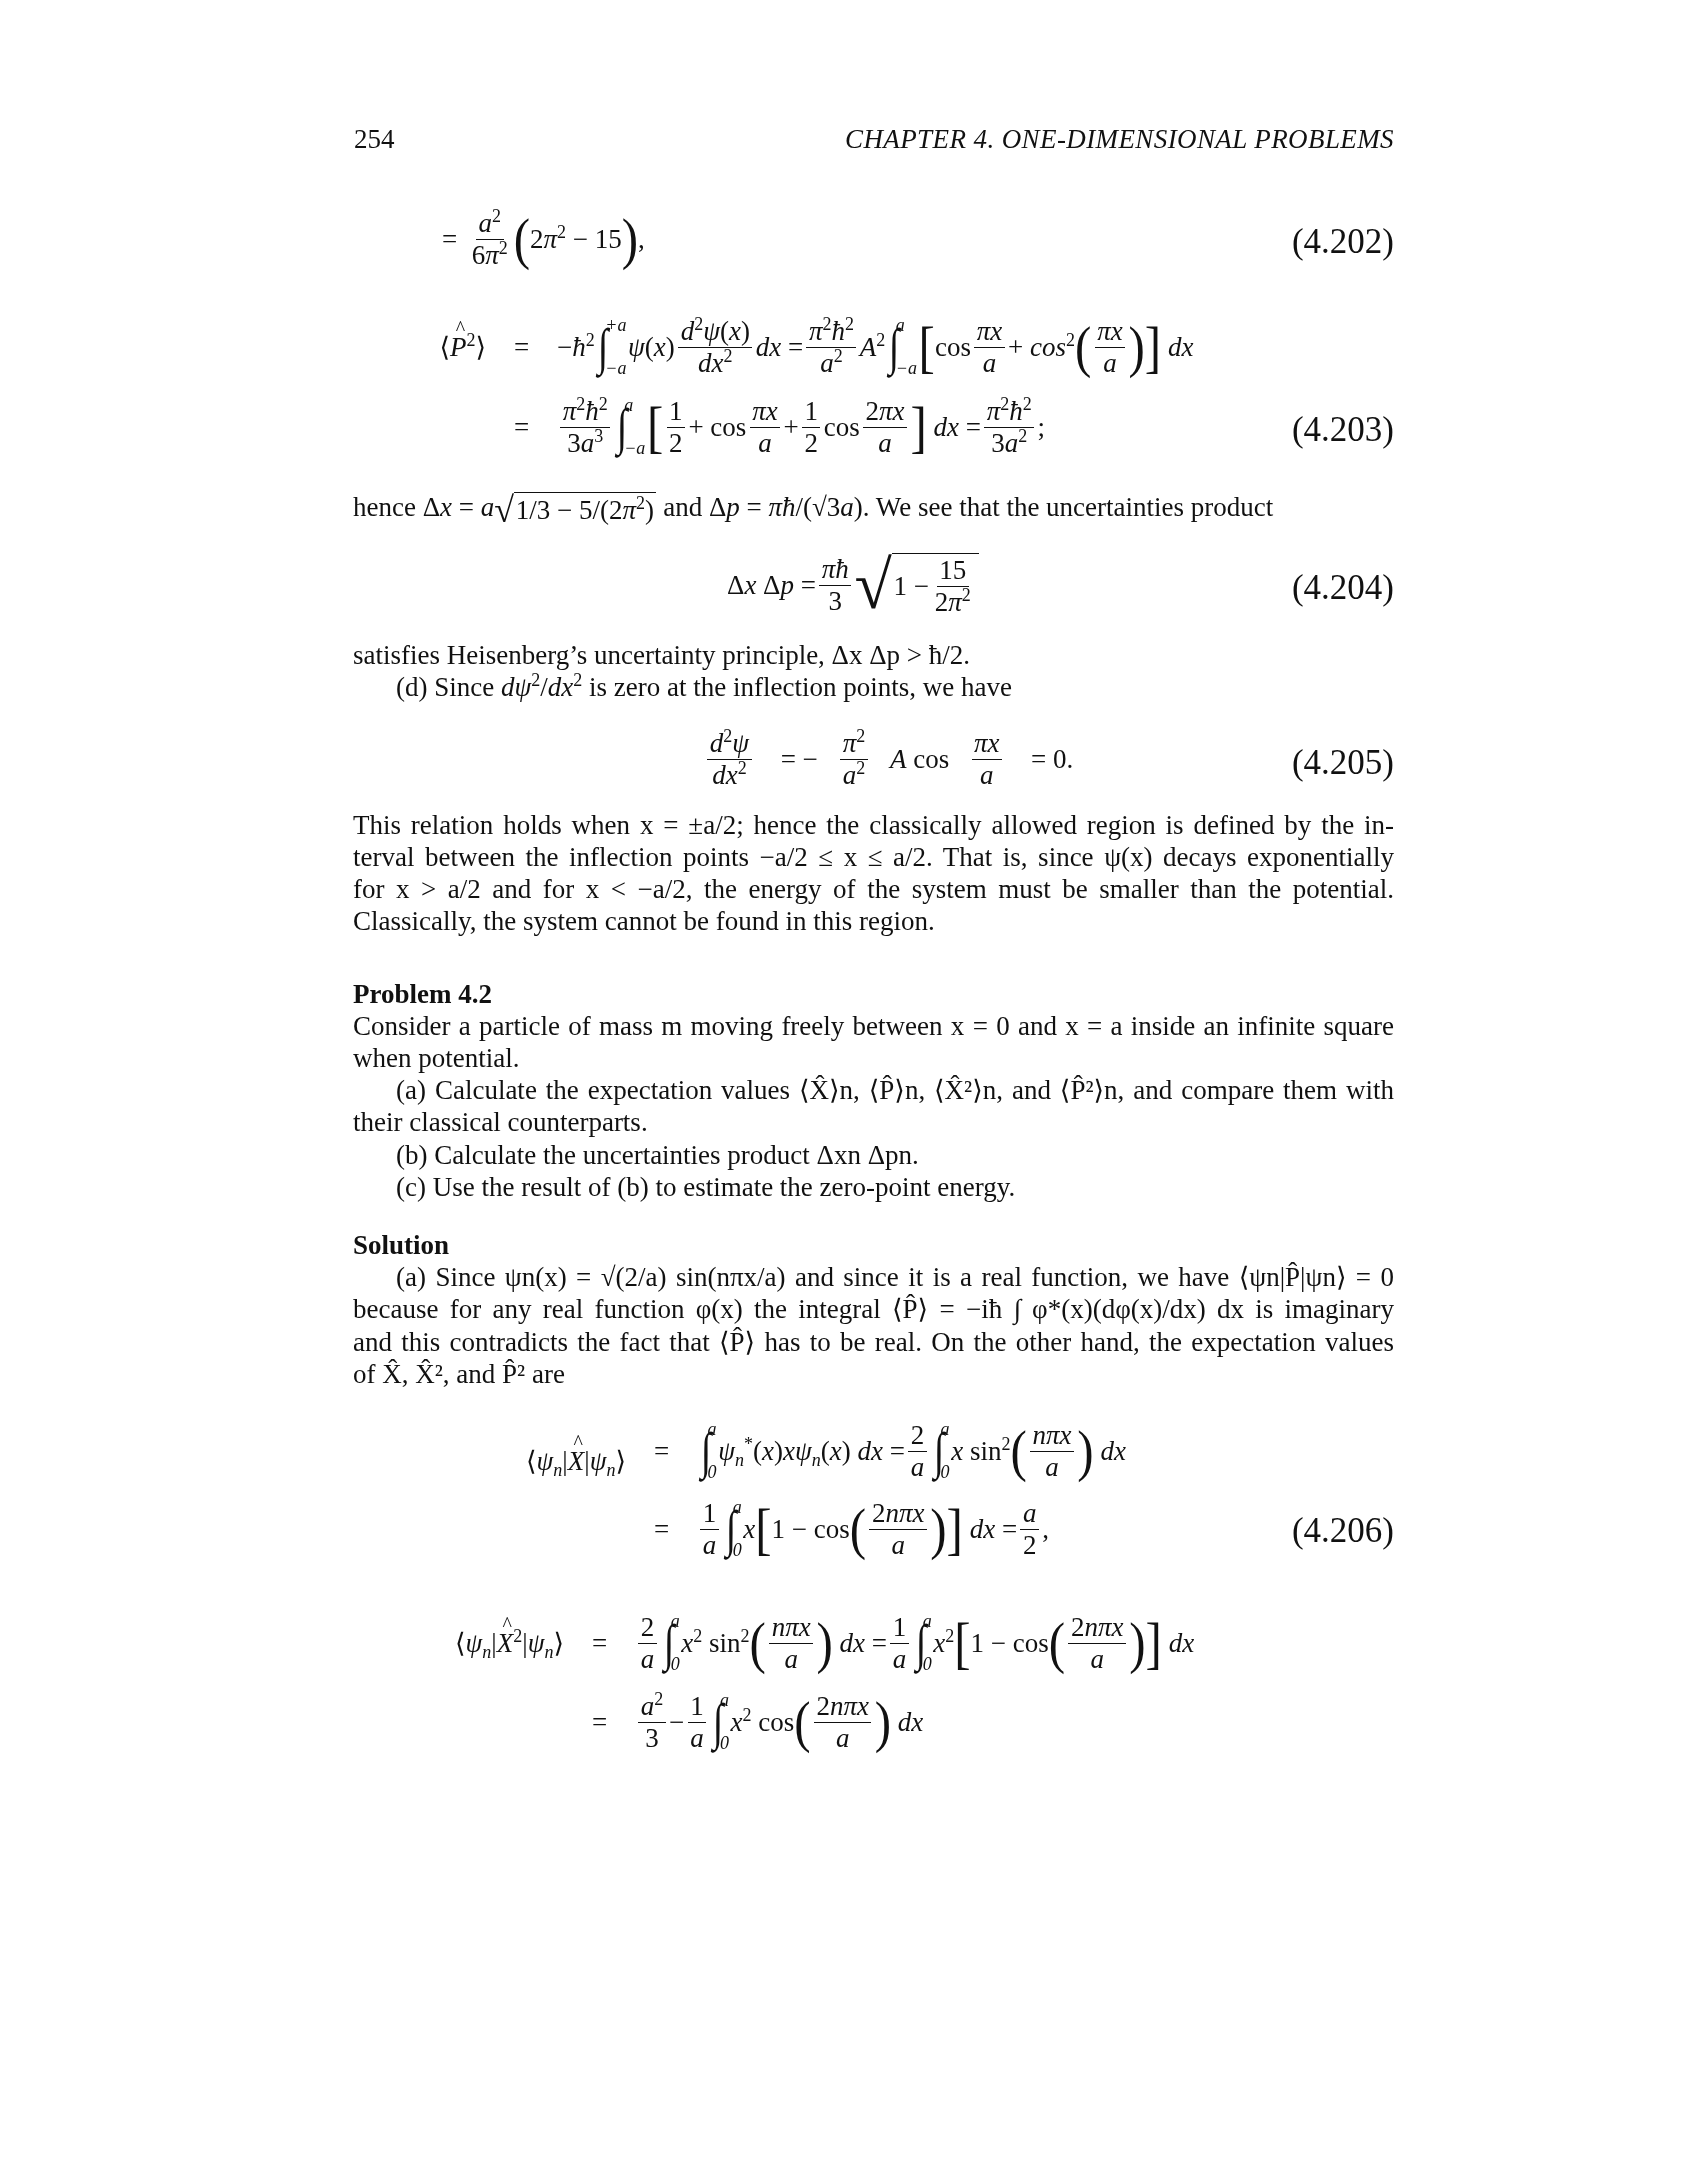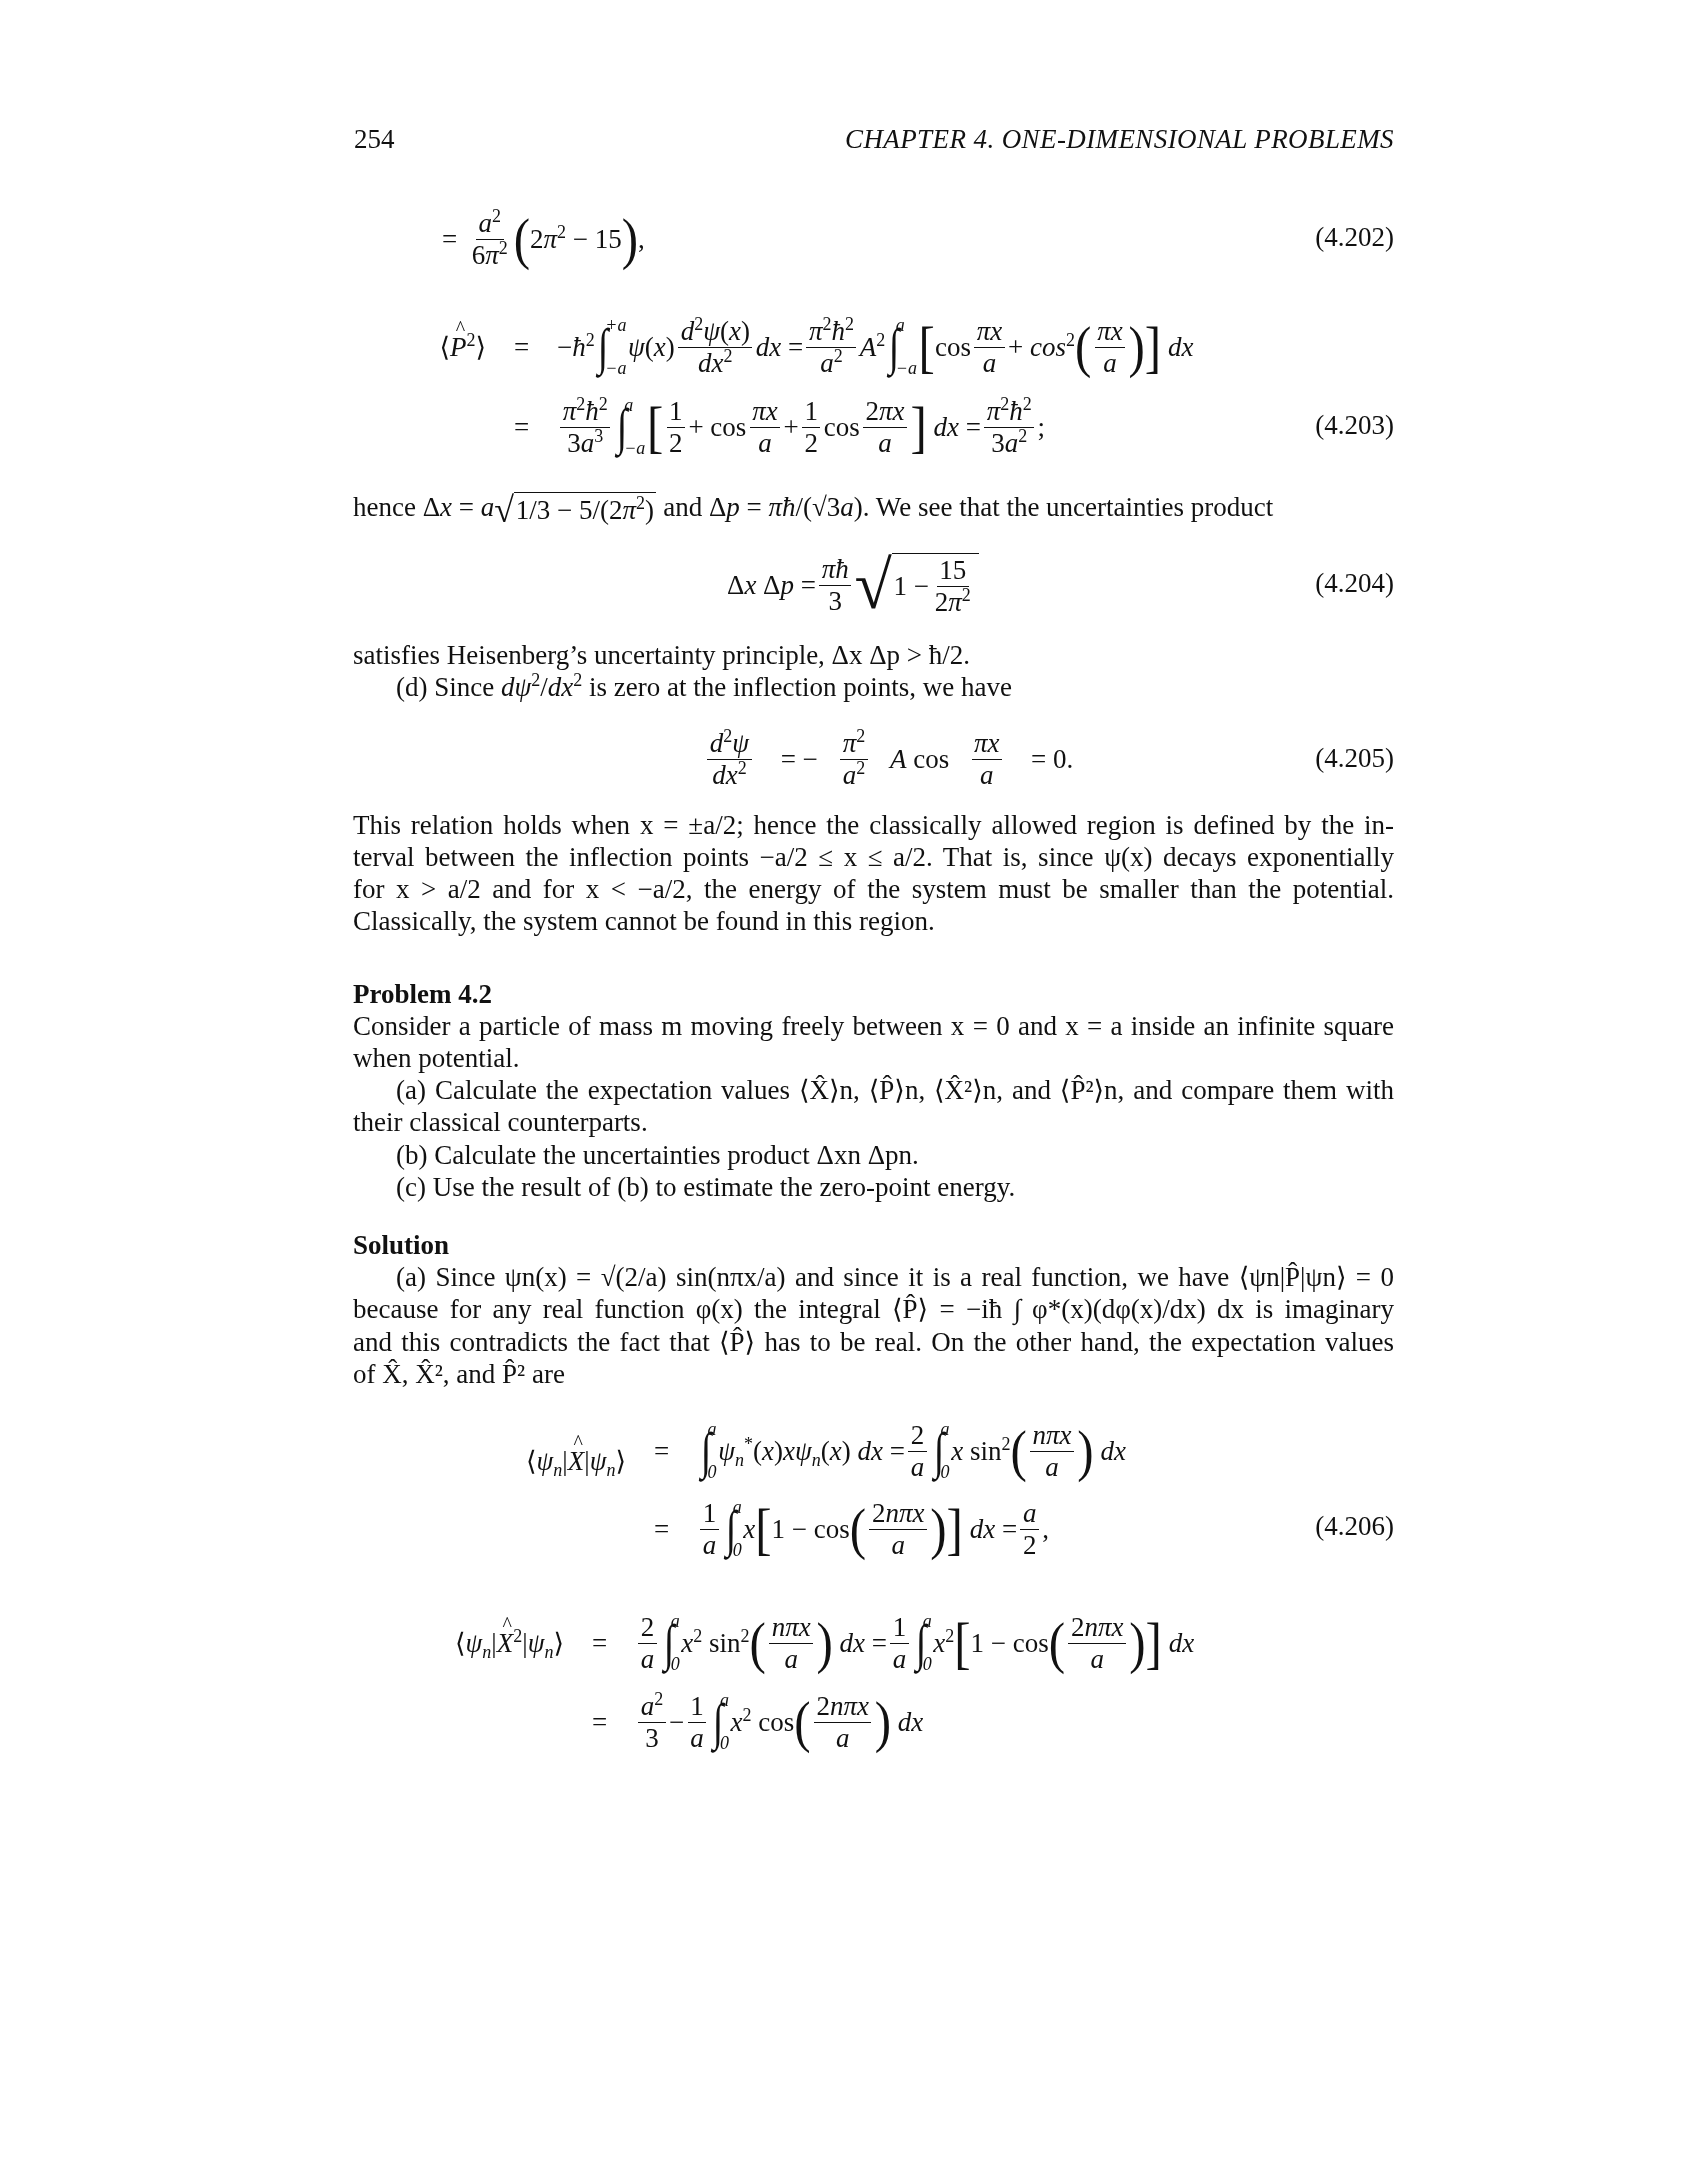--- a/index.html
+++ b/index.html
@@ -4,21 +4,21 @@
 <style>
   html, body { margin: 0; padding: 0; background: #ffffff; }
   body { width: 1687px; height: 2183px; position: relative; overflow: hidden;
          font-family: "Liberation Serif", "DejaVu Serif", serif; color: #111; font-size: 27px; }
   .abs { position: absolute; white-space: nowrap; }
   .line { position: absolute; left: 353px; width: 1041px; white-space: nowrap; line-height: 32px; }
   .just { text-align: justify; text-align-last: justify; }
   .indent { padding-left: 43px; box-sizing: border-box; }
   i, .it { font-style: italic; }
   .hdr-right { font-style: italic; letter-spacing: 0.4px; }
-  .eqno { position: absolute; right: 293px; font-size: 27px; }
+  .eqno { position: absolute; right: 293px; font-size: 35px; }
   .frac { display: inline-flex; flex-direction: column; align-items: center; vertical-align: middle; margin: 0 3.3px; line-height: 1.05; }
   .frac > .num { padding: 0 2.5px 1.6px 2.5px; border-bottom: 1.6px solid #111; }
   .frac > .den { padding: 1.6px 2.5px 0 2.5px; }
   .int { display: inline-flex; align-items: center; vertical-align: middle; margin: 0 1.6px; }
   .int .sign { font-size: 51px; font-style: italic; line-height: 1; transform: scaleX(0.75); display: inline-block; }
   .int .lims { display: inline-flex; flex-direction: column; justify-content: space-between; height: 64px; font-size: 18px; font-style: italic; margin-left: -5px; }
   .big { font-size: 49px; line-height: 1; vertical-align: middle; display: inline-block; transform: scaleY(1.15); font-weight: 300; }
   .sqrt { display: inline-flex; align-items: flex-start; vertical-align: middle; }
   .sqrt .rad { font-size: 36px; line-height: 1; }
   .sqrt .body { border-top: 1.6px solid #111; padding: 1.6px 2.5px 0 1.6px; }

